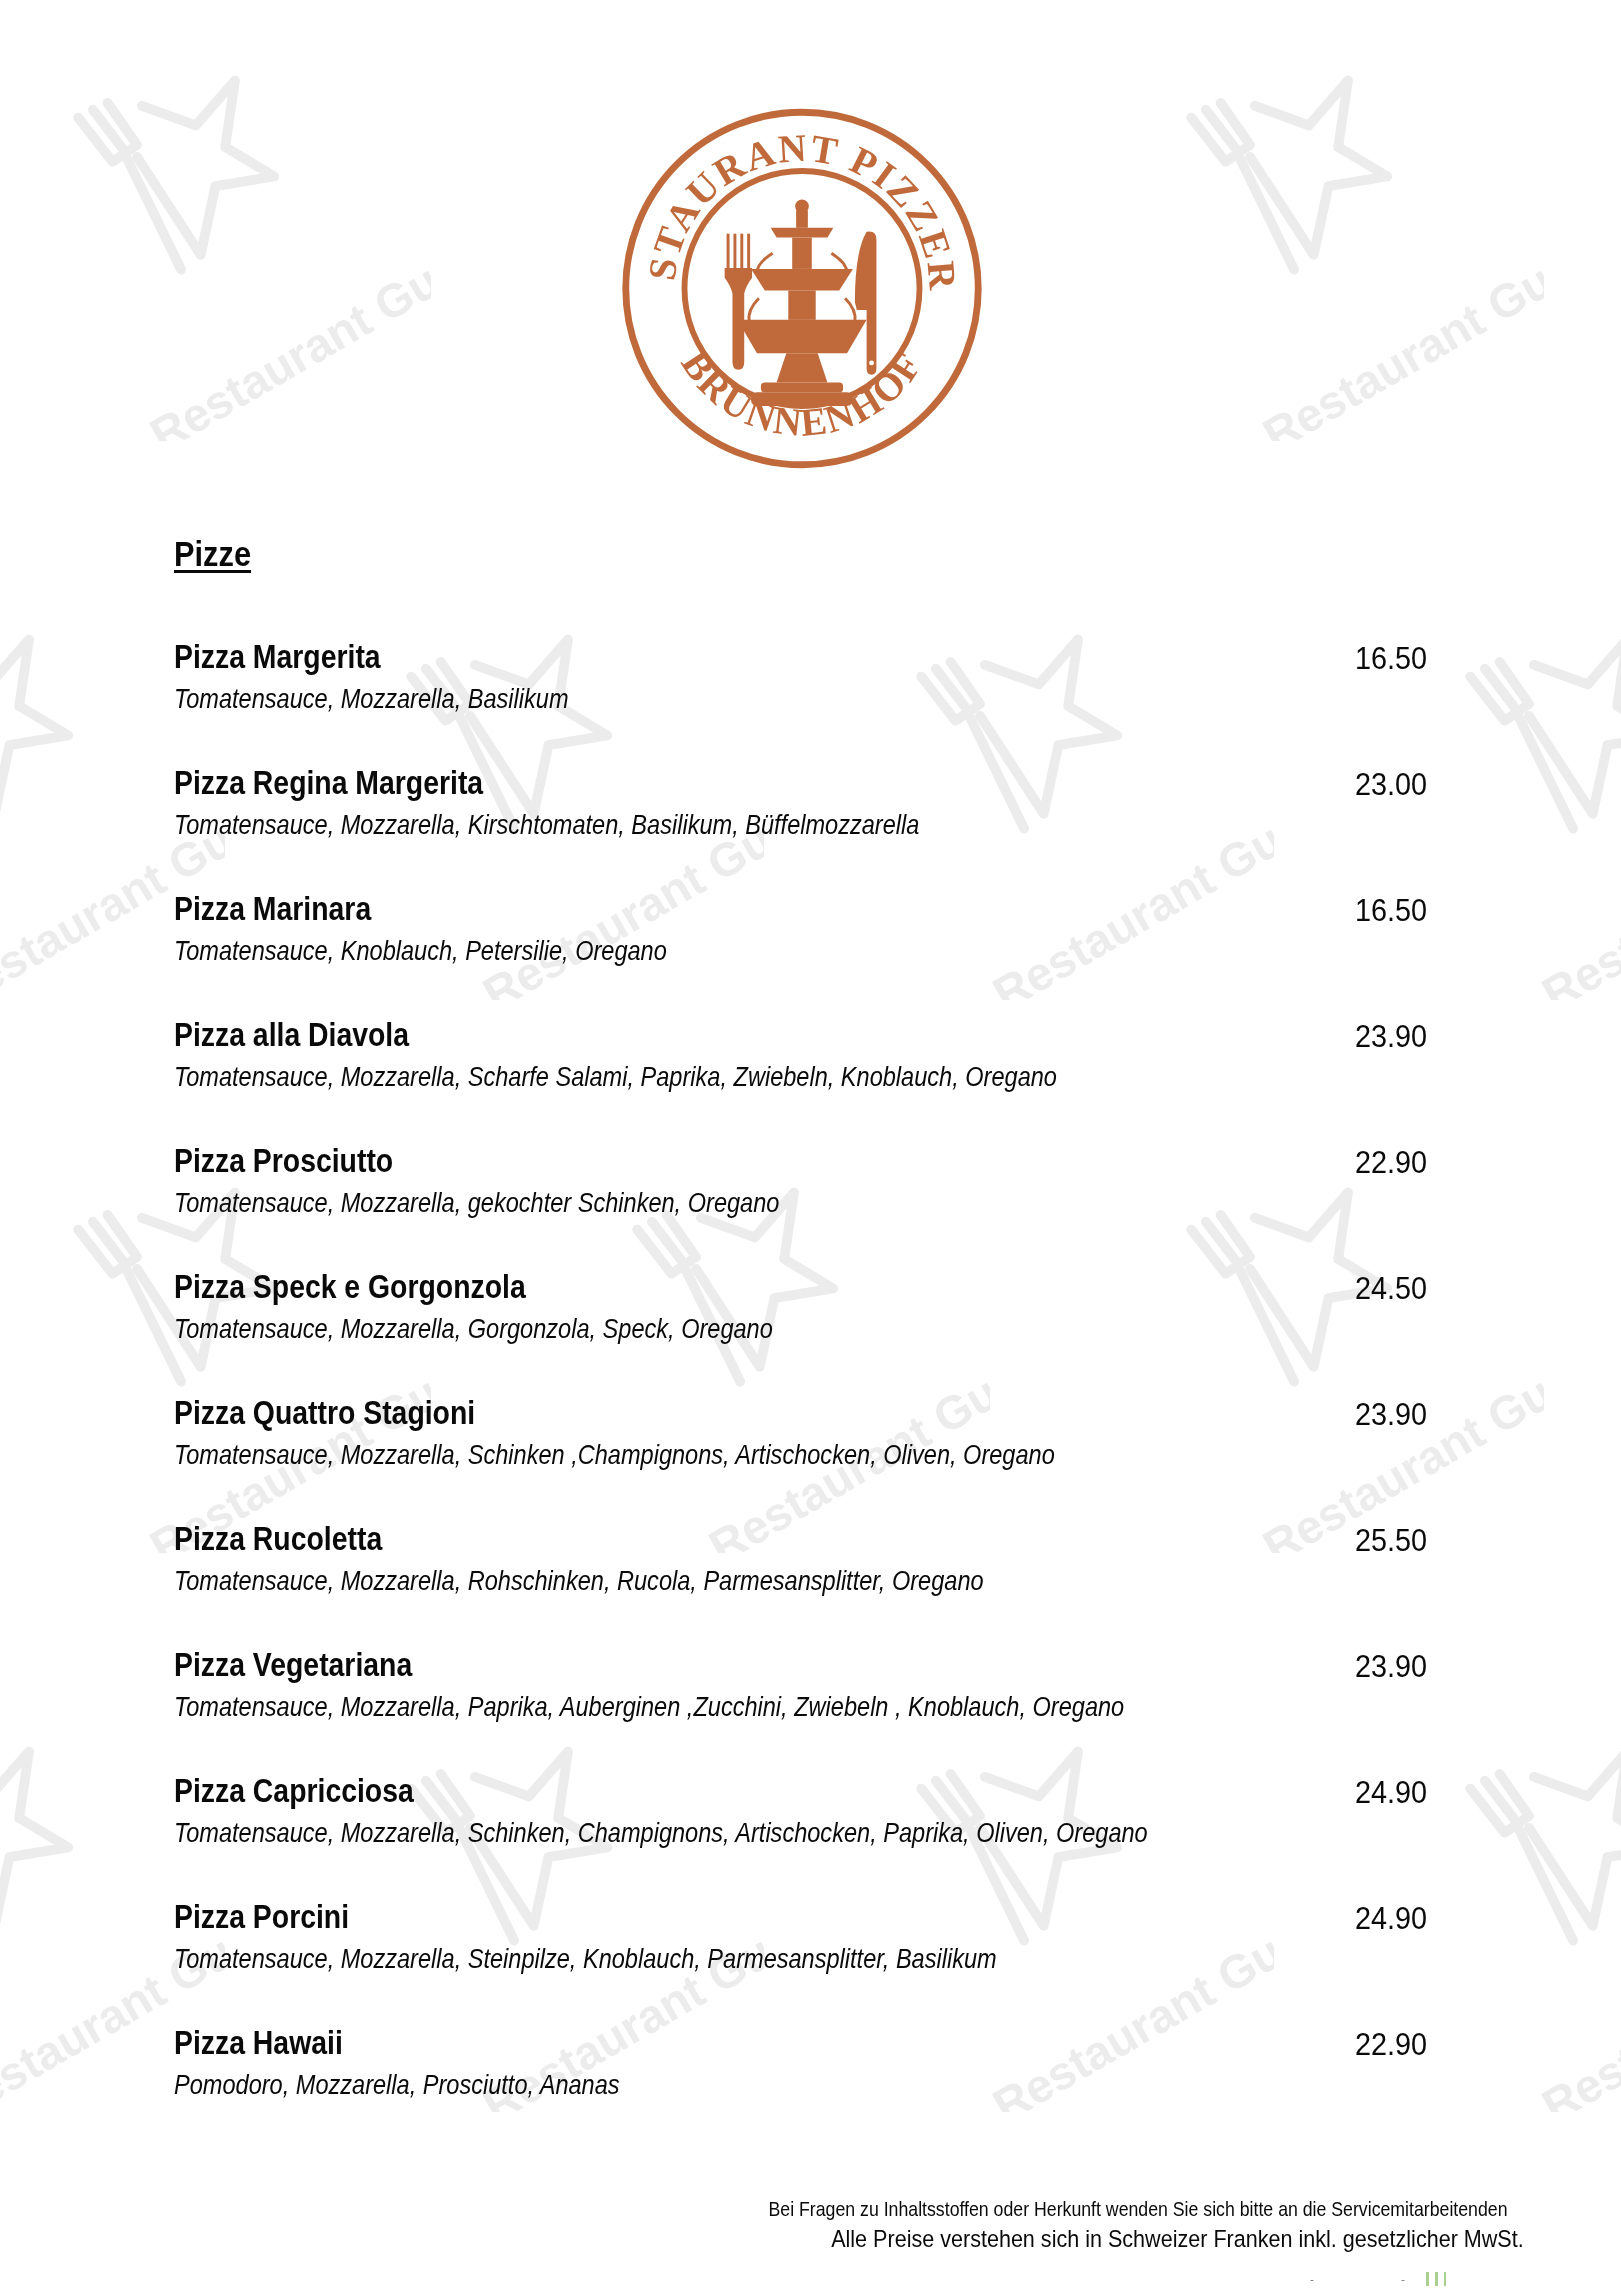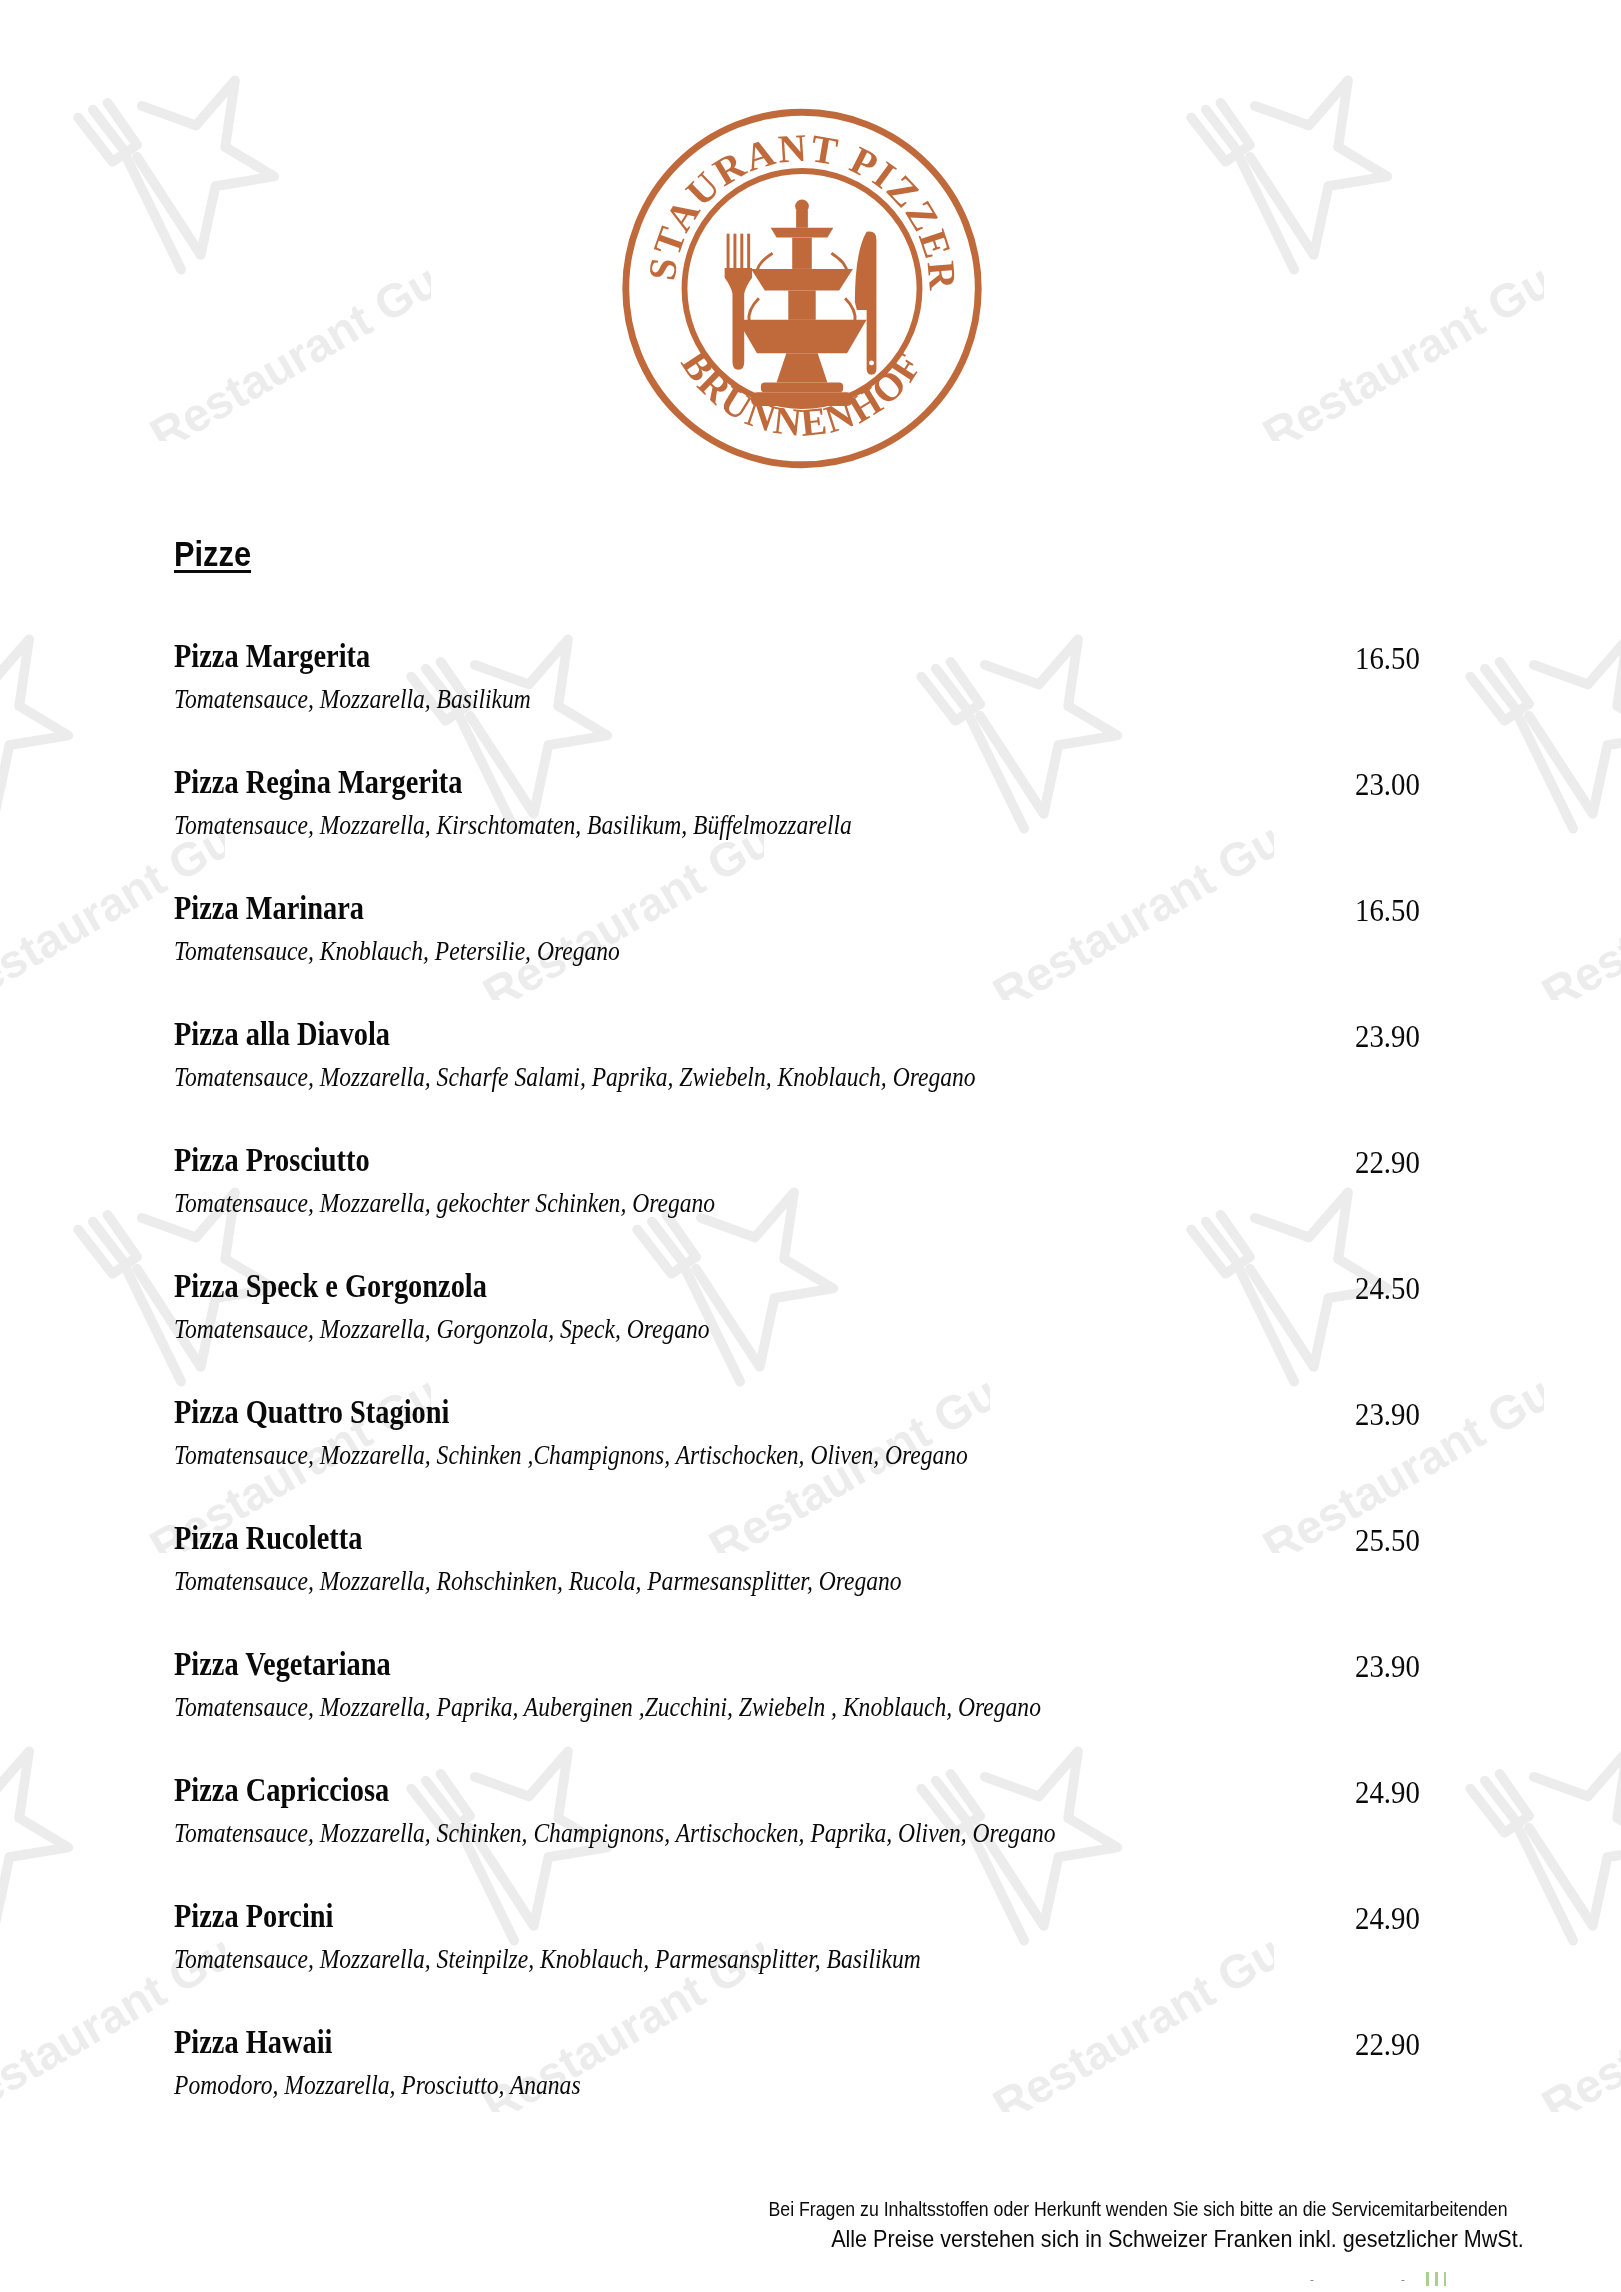--- a/index.html
+++ b/index.html
@@ -66,21 +66,20 @@
     
     .menu-list {
       position: absolute;
       left: 174px;
       top: 637px;
       width: 1255px;
     }
     .menu-item {
       position: relative;
       height: 126px;
-      font-family: Liberation Serif, serif;
     }
     .item-name {
       position: absolute;
       left: 0;
       top: 0;
       font-size: 33px;
       font-weight: bold;
       transform: scaleX(0.86);
       transform-origin: left top;
       white-space: nowrap;

